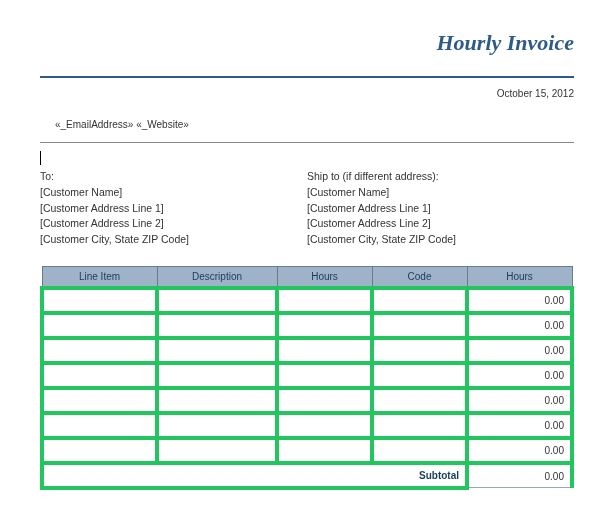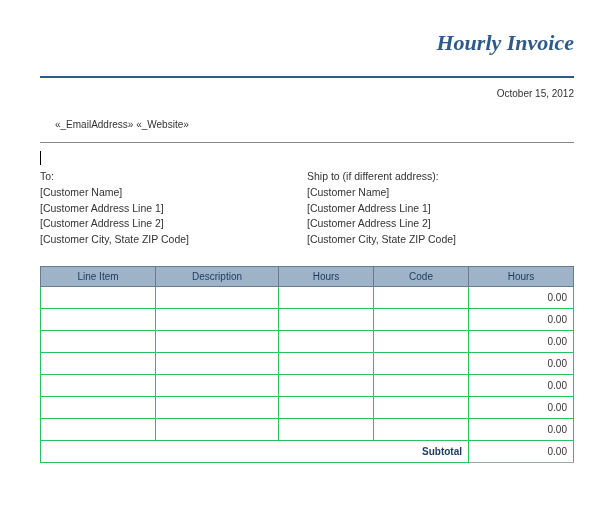--- a/index.html
+++ b/index.html
@@ -71,21 +71,21 @@
   }
   table.items th {
     background: #9fb3c8;
     color: #1a3a5c;
     font-weight: normal;
     border: 1px solid #6a7a8a;
     padding: 4px 22px;
     text-align: center;
   }
   table.items td {
-    border: 1px solid #22c55e;
+    border: 4px solid #22c55e;
     padding: 3px 6px;
     height: 15px;
   }
   table.items td.amount {
     text-align: right;
   }
   .totals-row td {
     border: none;
     padding: 4px 6px;
   }

